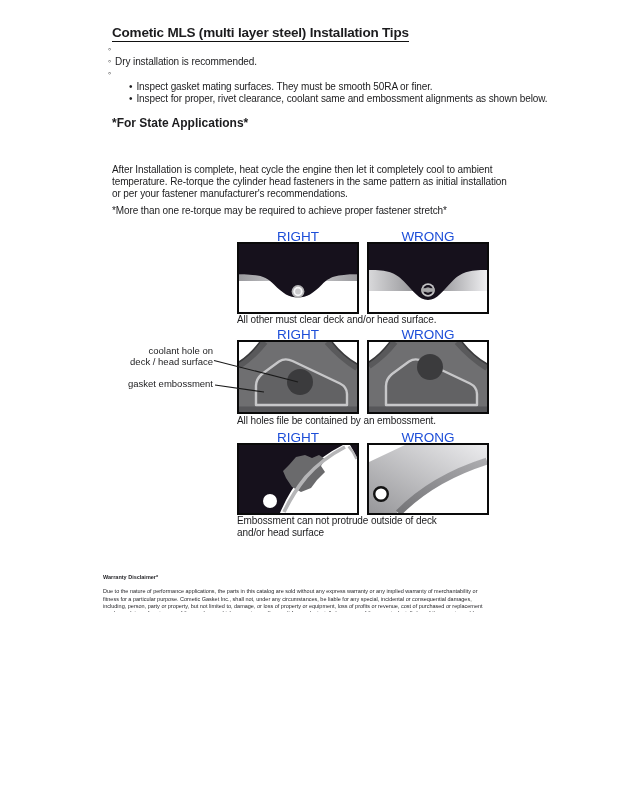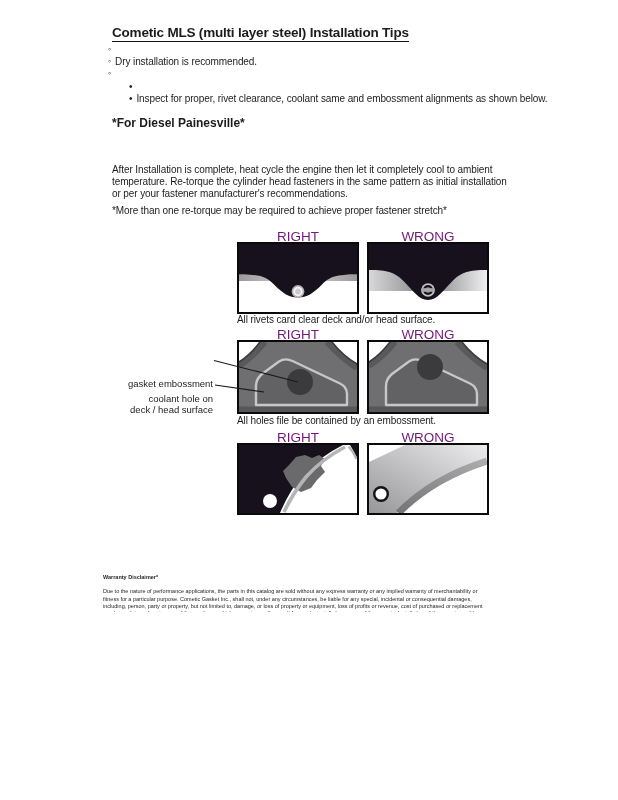--- a/index.html
+++ b/index.html
@@ -13,21 +13,21 @@
     border-bottom:1.8px solid #111; padding-bottom:1px; display:inline-block;
   }
   .bullets { left:108px; top:44px; font-size:10px; letter-spacing:-0.1px; }
   .b-item { display:flex; align-items:baseline; line-height:12.2px; white-space:nowrap; }
   .b-item.sub { padding-left:21px; }
   .marker1 { font-size:9px; margin-right:4px; position:relative; top:-1px; }
   .marker2 { font-size:10px; margin-right:4px; }
   .diesel-heading { left:112px; top:116px; font-size:12px; font-weight:bold; }
   .para { left:112px; font-size:10px; line-height:1.18; letter-spacing:-0.1px; white-space:pre-line; width:490px; }
   .p1 { top:135px; } .p2 { top:164px; } .p3 { top:205px; }
-  .fig-label { width:122px; text-align:center; font-size:13.5px; color:#701a75; }
+  .fig-label { width:122px; text-align:center; font-size:13.5px; color:#1d4ed8; }
   .fig-caption { font-size:10px; letter-spacing:-0.1px; white-space:pre-line; line-height:1.15; }
   .panel { display:block; border:2px solid #0a0a0a; background:#fff; }
   .ann { width:110px; text-align:right; font-size:9.5px; line-height:1.12; white-space:pre-line; left:103px; }
   .warranty { left:103px; top:574px; width:420px; font-size:5.5px; line-height:1.33; color:#26262a; }
   .warranty h3 { font-size:5.5px; margin:0 0 7px 0; }
   .warranty p { margin:0 0 3.5px 0; white-space:pre-line; }
   .footer-code { left:388px; top:760px; font-size:13.5px; color:#701a75; letter-spacing:0.2px; }
   svg { display:block; }
 </style>
 </head>
@@ -43,28 +43,29 @@
       </div>
     <div class="b-item">
         <span class="marker1">◦</span>
         <span>Dry installation is recommended.</span>
       </div>
     <div class="b-item">
         <span class="marker1">◦</span>
       </div>
     <div class="b-item sub">
         <span class="marker2">•</span>
+        <span>Inspect gasket mating surfaces.  They must be smooth 50RA or finer.</span>
       </div>
     <div class="b-item sub">
         <span class="marker2">•</span>
         <span>Inspect for proper, rivet clearance, coolant same and embossment alignments as shown below.</span>
       </div>
   </div>
 
-  <div class="abs diesel-heading">*For Diesel Painesville*</div>
+  <div class="abs diesel-heading">*For State Applications*</div>
   <div class="abs para p3">*More than one re-torque may be required to achieve proper fastener stretch*</div>
   <div class="abs para p2">After Installation is complete, heat cycle the engine then let it completely cool to ambient
 temperature. Re-torque the cylinder head fasteners in the same pattern as initial installation
 or per your fastener manufacturer's recommendations.</div>
 
   <svg width="0" height="0" style="position:absolute" aria-hidden="true">
     <defs>
       <linearGradient id="gThinL" x1="0" y1="0" x2="1" y2="0">
           <stop offset="0" stop-color="#9a9a9e"></stop>
           <stop offset="1" stop-color="#c9c9cb"></stop>
@@ -109,26 +110,26 @@
     <rect width="118" height="68" fill="#ffffff"></rect>
     <rect x="0" y="26" width="59" height="21" fill="url(#gWideL)"></rect>
     <rect x="59" y="26" width="59" height="21" fill="url(#gWideR)"></rect>
     <path d="M0,0 H118 V26 C99,26 92,28.5 83.5,37 C73.5,47 68,56 59,56 C50,56 44.5,47 34.5,37 C26,28.5 19,26 0,26 Z" fill="#16111c"></path>
     <circle cx="59" cy="46" r="6.8" fill="#c2c2c4"></circle>
     <circle cx="59" cy="46" r="5" fill="#16111c"></circle>
     <circle cx="59" cy="46" r="2.7" fill="#8e8e90"></circle>
     <rect x="52.4" y="44.2" width="13.2" height="3.6" fill="#a8a8aa"></rect>
   </svg>
 
-  <div class="abs fig-caption" style="left:237px; top:314px;">All rivets card clear deck and/or head surface.</div>
+  <div class="abs fig-caption" style="left:237px; top:314px;">All other must clear deck and/or head surface.</div>
 
   <div class="abs fig-label" style="left:237px; top:327px;">RIGHT</div>
   <div class="abs fig-label" style="left:367px; top:327px;">WRONG</div>
 
-  <div class="abs ann" style="top:346px;margin-top:48px;">coolant hole on
+  <div class="abs ann" style="top:346px;">coolant hole on
 deck / head surface</div>
   <div class="abs ann" style="top:379px;">gasket embossment</div>
 
   <svg class="abs panel" style="left:237px; top:340px;" width="118" height="70" viewBox="0 0 118 70">
     <rect width="118" height="70" fill="#6f6f71"></rect>
     <rect y="64.5" width="118" height="5.5" fill="#57575a"></rect>
     <path d="M17,63 L17,44 Q17,37 23,32 L40,19.5 Q46,15.5 53.5,19 L101,41.5 Q108,45 108,52 L108,63 Z" fill="#626264" stroke="#c7c7c9" stroke-width="2.4" stroke-linejoin="round"></path>
     <circle cx="61" cy="40" r="13" fill="#3b3b3d"></circle>
     <path d="M26,0 Q15,14 0,24" fill="none" stroke="#59595b" stroke-width="6"></path>
     <path d="M88,0 Q101,15 118,26" fill="none" stroke="#59595b" stroke-width="6"></path>
@@ -171,20 +172,22 @@
     <circle cx="31" cy="56" r="7" fill="#ffffff"></circle>
   </svg>
 
   <svg class="abs panel" style="left:367px; top:443px;" width="118" height="68" viewBox="0 0 118 68">
     <rect width="118" height="68" fill="#ffffff"></rect>
     <path d="M0,17 L36,0 L118,0 L118,13 C82,24 52,42 28,68 L0,68 Z" fill="url(#gBand3)"></path>
     <path d="M118,16 C80,28 50,47 29.5,68" fill="none" stroke="url(#gStripe3)" stroke-width="7"></path>
     <circle cx="12" cy="49" r="6.8" fill="#ffffff" stroke="#131313" stroke-width="2.4"></circle>
   </svg>
 
+  <div class="abs fig-caption" style="left:237px; top:515px;">Embossment can not protrude outside of deck
+and/or head surface</div>
 
   <div class="abs warranty">
     <h3>Warranty Disclaimer*</h3>
     <p>Due to the nature of performance applications, the parts in this catalog are sold without any express warranty or any implied warranty of merchantability or
 fitness for a particular purpose.  Cometic Gasket Inc., shall not, under any circumstances, be liable for any special, incidental or consequential damages,
 including, person, party or property, but not limited to, damage, or loss of property or equipment, loss of profits or revenue, cost of purchased or replacement
 goods, or claims of customers of the purchase, which may arise and/or result from sale, installation or use of these parts.  Installation of these parts could
 adversely affect the motor manufacturers warranty coverage.</p>
     <p>VENUE-The agreed upon venue, in the event of dispute whatsoever between the parties, whether instituted by either party, including, but not limited to,
 contract terms, payment terms, delivery, type, defects, sufficiency of product, shall be the Court of Common Pleas, Lake County, Ohio or the Painesville

